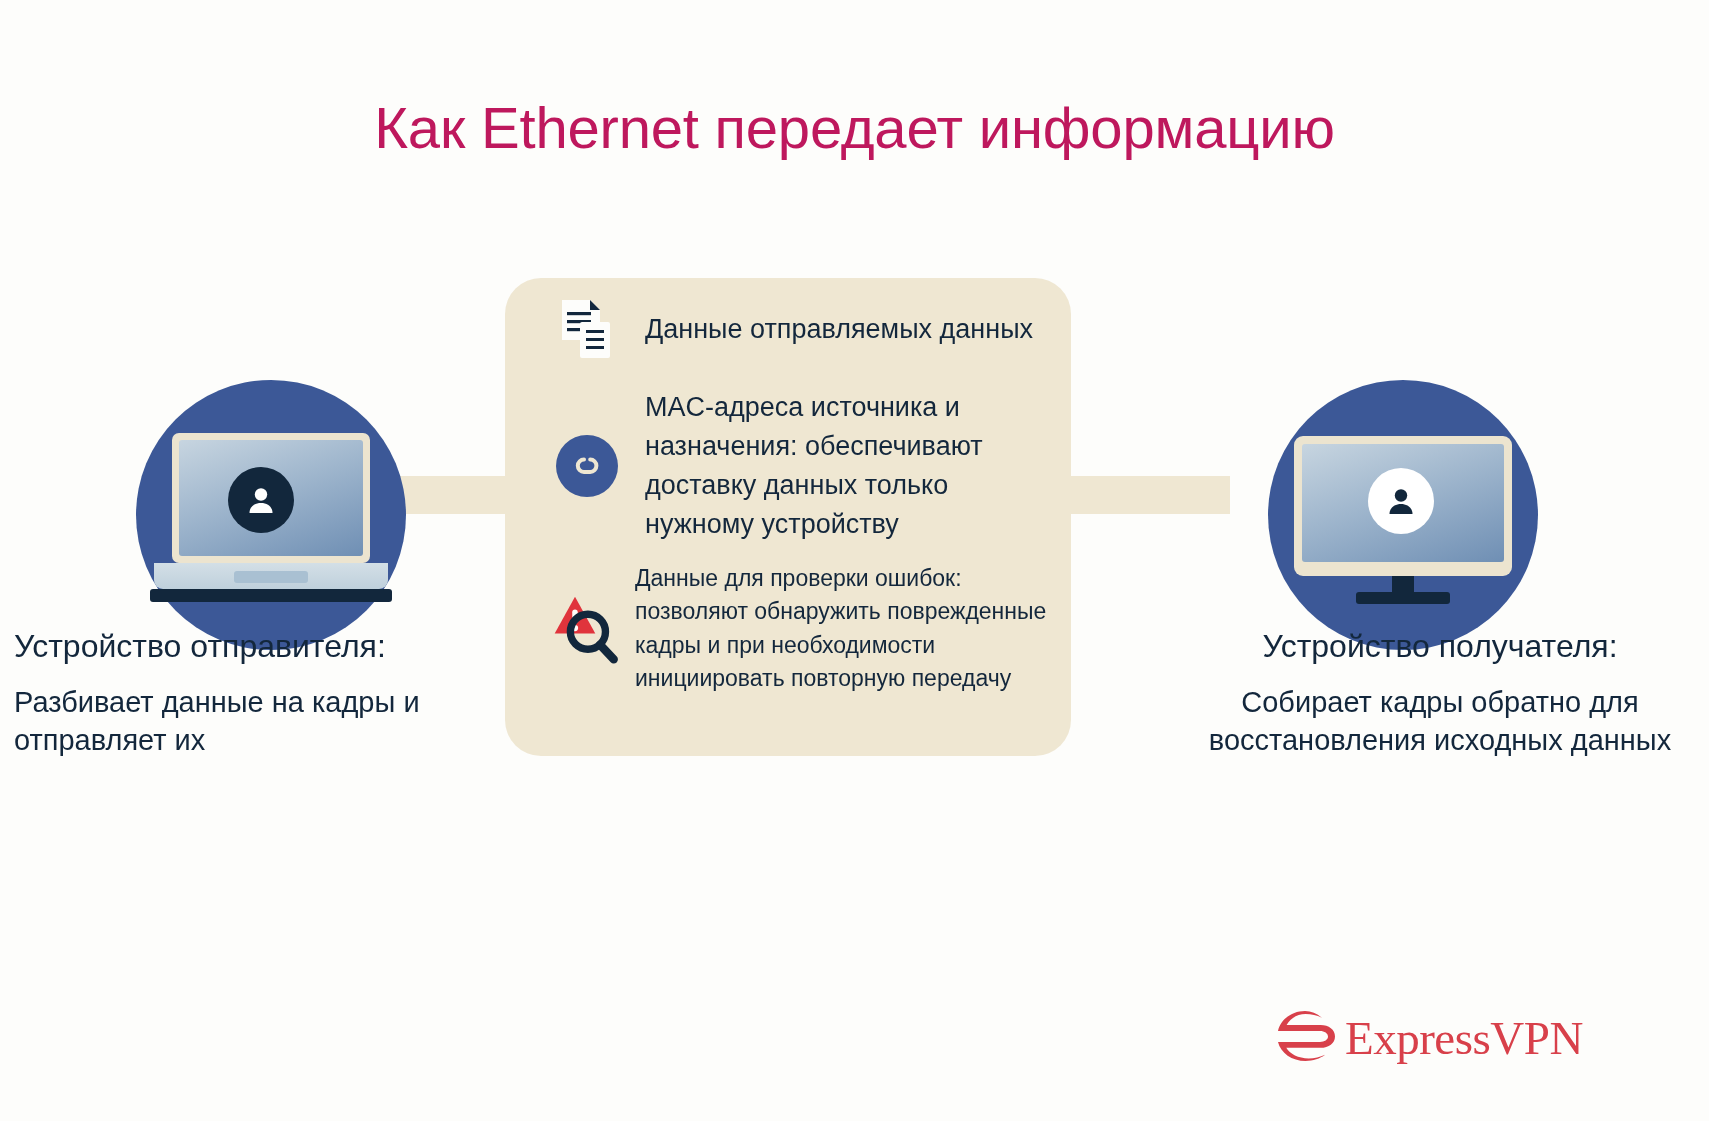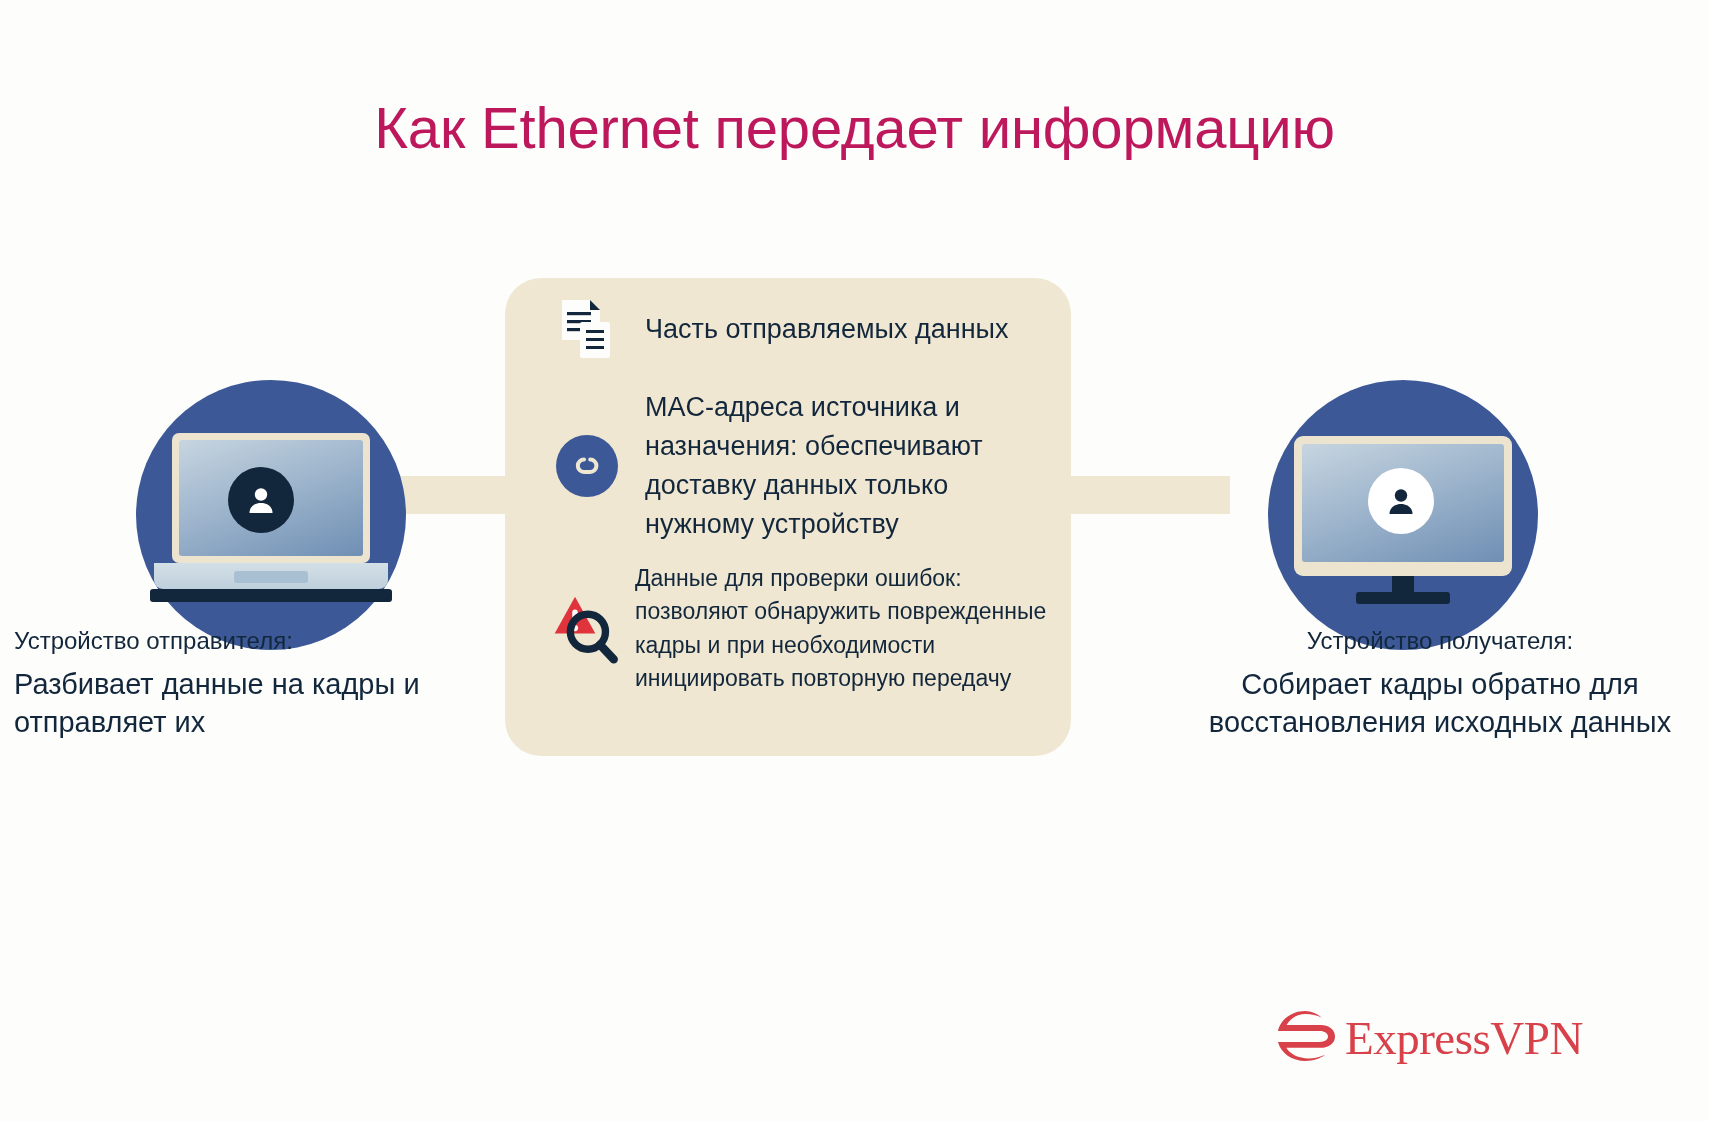--- a/index.html
+++ b/index.html
@@ -194,23 +194,23 @@
     align-items: center;
     justify-content: center;
   }
 
   
   .side-caption {
     position: absolute;
     color: #13273c;
   }
   .side-caption .headline {
-    font-size: 24px;
+    font-size: 32px;
     line-height: 1.25;
-    margin-bottom: 10px;
+    margin-bottom: 18px;
   }
   .side-caption .body {
     font-size: 29px;
     line-height: 1.3;
   }
   .side-caption.left  { left: 14px;   top: 626px; width: 490px; text-align: left; }
   .side-caption.right { left: 1175px; top: 626px; width: 530px; text-align: center; }
   .side-caption.left .headline { text-align: left; }
 
   
@@ -284,21 +284,21 @@
           <path d="M32 2l10 10H32z" fill="#12273c"></path>
           <rect x="9" y="14" width="24" height="3.2" fill="#12273c"></rect>
           <rect x="9" y="22" width="24" height="3.2" fill="#12273c"></rect>
           <rect x="9" y="30" width="24" height="3.2" fill="#12273c"></rect>
           <rect x="22" y="24" width="30" height="36" fill="#fdfdfb" rx="2"></rect>
           <rect x="28" y="32" width="18" height="3" fill="#12273c"></rect>
           <rect x="28" y="40" width="18" height="3" fill="#12273c"></rect>
           <rect x="28" y="48" width="18" height="3" fill="#12273c"></rect>
         </svg>
       </div>
-      <div class="row-text">Часть отправляемых данных</div>
+      <div class="row-text">Данные отправляемых данных</div>
     </div>
 
     <div class="card-row" id="row-1">
       <div class="icon-slot">
         <div class="link-chip">
           <svg width="36" height="36" viewBox="0 0 36 36" aria-hidden="true">
             <g fill="none" stroke="#efe7d2" stroke-width="4" stroke-linecap="round">
               <path d="M15 11.5a6.2 6.2 0 1 0 0 12.4h3.4"></path>
               <path d="M21.2 11.5a6.2 6.2 0 1 1 0 12.4H17.8"></path>
             </g>

